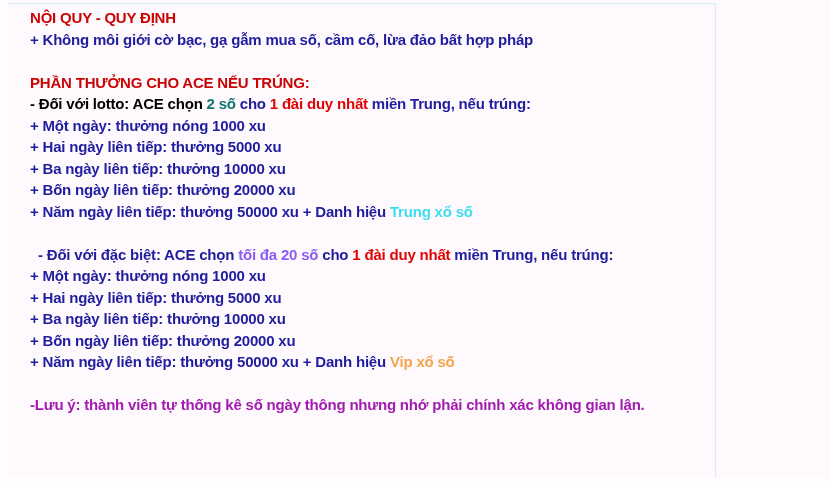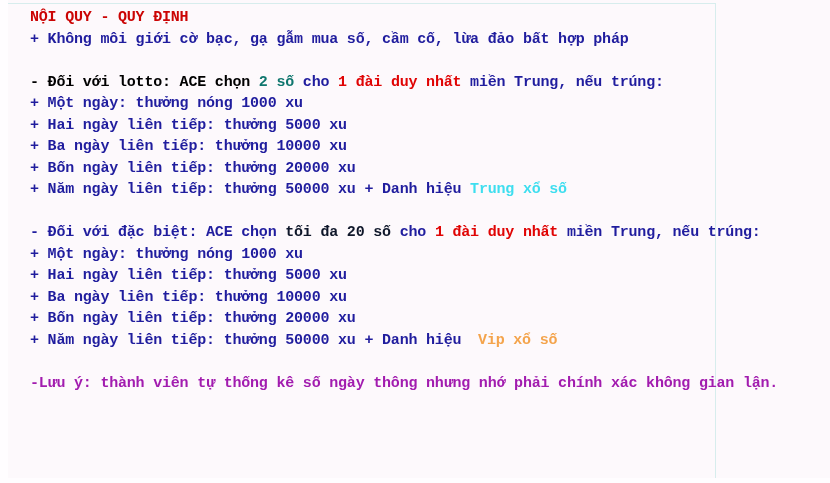--- a/index.html
+++ b/index.html
@@ -10,21 +10,20 @@
   *{box-sizing:border-box;}
   html,body{margin:0;padding:0;}
   body{
     width:830px;height:483px;overflow:hidden;
     background:#fffdff;
     font-family:"Liberation Sans","DejaVu Sans",sans-serif;
   }
   .page{
     position:relative;width:830px;height:483px;
     background:var(--background);
-    font-family:Liberation Mono, monospace;
   }
   .left-gutter{
     position:absolute;left:0;top:0;width:8px;height:100%;
     background:#fffdff;
   }
   .cell-border{
     position:absolute;left:8px;top:3px;width:708px;height:475px;
     border-top:1px solid var(--border);
     border-right:1px solid var(--border);
     pointer-events:none;
@@ -44,30 +43,31 @@
 </head>
 <body>
 
 <div class="page">
   <div class="left-gutter"></div>
   <div class="cell-border"></div>
   <div class="post-body">
       <div class="line"><span style="color: rgb(203, 4, 4);">NỘI QUY - QUY ĐỊNH</span></div>
       <div class="line"><span style="color: rgb(32, 29, 158);">+ Không môi giới cờ bạc, gạ gẫm mua số, cầm cố, lừa đảo bất hợp pháp</span></div>
       <div class="line">&nbsp;</div>
+      <div class="line"><span style="color: rgb(203, 4, 4);">PHẦN THƯỞNG CHO ACE NẾU TRÚNG:</span></div>
       <div class="line"><span style="color: #000000;">- Đối với lotto: ACE chọn </span><span style="color: #0f766e;">2 số</span><span style="color: rgb(32, 29, 158);"> cho </span><span style="color: rgb(224, 4, 4);">1 đài duy nhất</span><span style="color: rgb(32, 29, 158);"> miền Trung, nếu trúng:</span></div>
       <div class="line"><span style="color: rgb(32, 29, 158);">+ Một ngày: thưởng nóng 1000 xu</span></div>
       <div class="line"><span style="color: rgb(32, 29, 158);">+ Hai ngày liên tiếp: thưởng 5000 xu</span></div>
       <div class="line"><span style="color: rgb(32, 29, 158);">+ Ba ngày liên tiếp: thưởng 10000 xu</span></div>
       <div class="line"><span style="color: rgb(32, 29, 158);">+ Bốn ngày liên tiếp: thưởng 20000 xu</span></div>
       <div class="line"><span style="color: rgb(32, 29, 158);">+ Năm ngày liên tiếp: thưởng 50000 xu + Danh hiệu </span><span style="color: rgb(62, 222, 239);">Trung xổ số</span></div>
       <div class="line">&nbsp;</div>
-      <div class="line"><span style="color: rgb(32, 29, 158);">- Đối với đặc biệt: ACE chọn </span><span style="color: #0f172a;">tối đa 20 số</span><span style="color: rgb(32, 29, 158);"> cho </span><span style="color: rgb(224, 4, 4);">1 đài duy nhất</span><span style="color: rgb(32, 29, 158);"> miền Trung, nếu trúng:</span></div>
+      <div class="line"><span style="color: rgb(32, 29, 158); margin-left: 8px;">- Đối với đặc biệt: ACE chọn </span><span style="color: #8b5cf6;">tối đa 20 số</span><span style="color: rgb(32, 29, 158);"> cho </span><span style="color: rgb(224, 4, 4);">1 đài duy nhất</span><span style="color: rgb(32, 29, 158);"> miền Trung, nếu trúng:</span></div>
       <div class="line"><span style="color: rgb(32, 29, 158);">+ Một ngày: thưởng nóng 1000 xu</span></div>
       <div class="line"><span style="color: rgb(32, 29, 158);">+ Hai ngày liên tiếp: thưởng 5000 xu</span></div>
       <div class="line"><span style="color: rgb(32, 29, 158);">+ Ba ngày liên tiếp: thưởng 10000 xu</span></div>
       <div class="line"><span style="color: rgb(32, 29, 158);">+ Bốn ngày liên tiếp: thưởng 20000 xu</span></div>
-      <div class="line"><span style="color: rgb(32, 29, 158);">+ Năm ngày liên tiếp: thưởng 50000 xu + Danh hiệu </span><span style="color: rgb(244, 164, 76); margin-left: 8px;">Vip xổ số</span></div>
+      <div class="line"><span style="color: rgb(32, 29, 158);">+ Năm ngày liên tiếp: thưởng 50000 xu + Danh hiệu </span><span style="color: rgb(244, 164, 76);">Vip xổ số</span></div>
       <div class="line">&nbsp;</div>
       <div class="line"><span style="color: #a21caf;">-Lưu ý: thành viên tự thống kê số ngày thông nhưng nhớ phải chính xác không gian lận.</span></div>
     </div>
   <div class="bottom-strip"></div>
 </div>
 
 </body></html>

